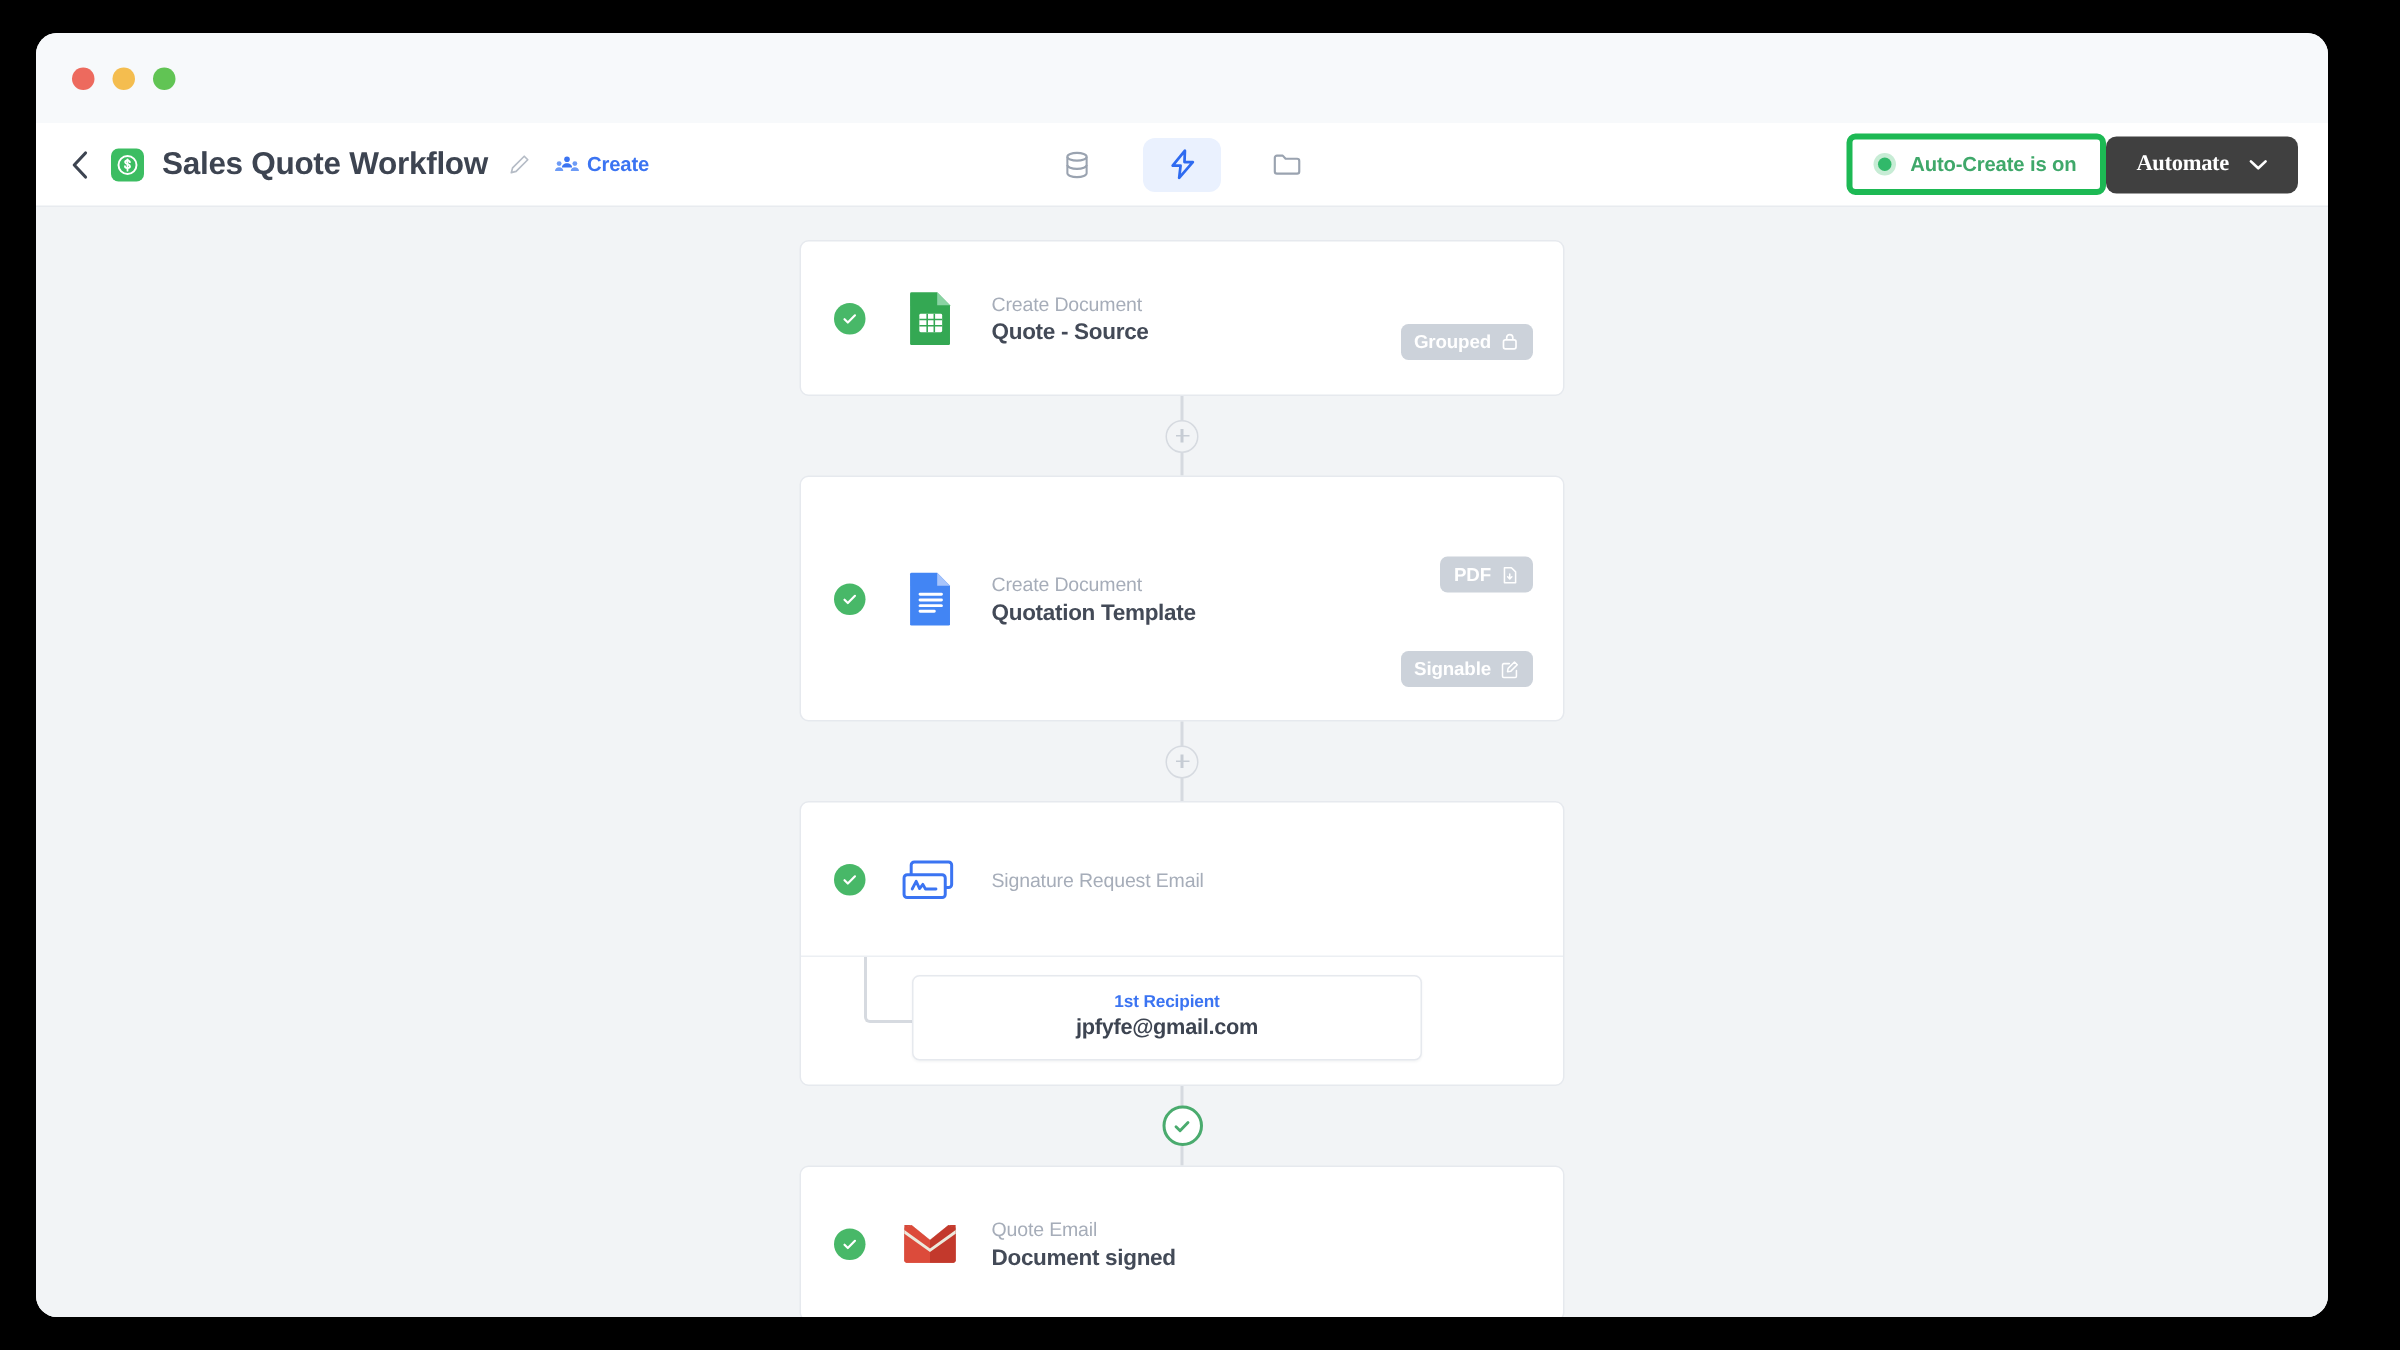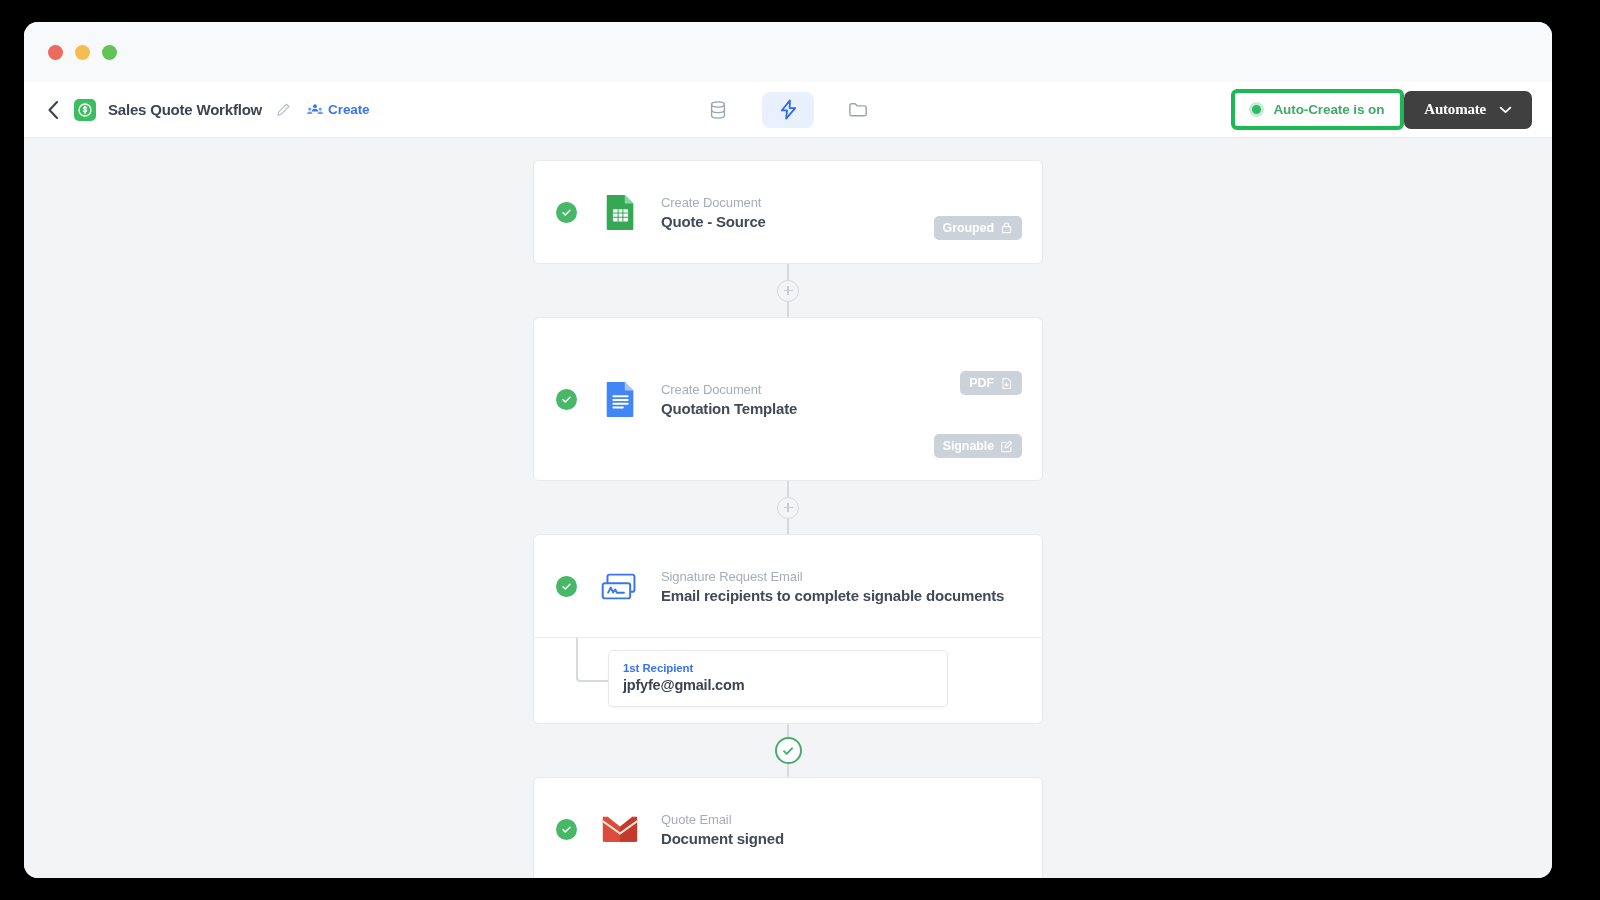--- a/index.html
+++ b/index.html
@@ -49,21 +49,21 @@
     width: 22px; height: 22px;
     display: flex; align-items: center; justify-content: center;
     color: #3d4451; cursor: pointer;
   }
   .app-logo {
     width: 22px; height: 22px; border-radius: 5px;
     background: #3cbd62;
     display: flex; align-items: center; justify-content: center;
   }
   .doc-title {
-    font-size: 15px; font-weight: bold; color: #3d4451;
+    font-size: 21px; font-weight: bold; color: #3d4451;
     letter-spacing: -0.2px;
     margin-left: 2px;
   }
   .pencil-icon { color: #b5bcc6; display: flex; align-items: center; margin-left: 4px; cursor: pointer;}
   .share-group { display: flex; align-items: center; gap: 5px; margin-left: 6px; cursor: pointer; }
   .share-label { color: #3b74f2; font-size: 13.5px; font-weight: bold; letter-spacing: -0.1px; }
 
   .header-center {
     position: absolute;
     left: 50%; transform: translateX(-50%);
@@ -172,20 +172,21 @@
     white-space: nowrap;
     cursor: pointer;
     margin-top: 31px;
   }
   
   .card-subarea {
     border-top: 1px solid #eceff3;
     padding: 18px 0 18px 0;
     position: relative;
     min-height: 86px;
+    text-align: center;
   }
   .elbow {
     position: absolute;
     left: 42px; top: 0;
     width: 32px; height: 44px;
     border-left: 2px solid #d6dae0;
     border-bottom: 2px solid #d6dae0;
     border-bottom-left-radius: 4px;
   }
   .recipient-card {
@@ -414,21 +415,20 @@
           </div>
           <div class="app-icon">
             <svg width="38" height="33" viewBox="0 0 40 34" fill="none">
               <path d="M9 4.5h24a2.2 2.2 0 012.2 2.2v13.6a2.2 2.2 0 01-2.2 2.2H9a2.2 2.2 0 01-2.2-2.2V6.7A2.2 2.2 0 019 4.5z" stroke="#3b74f2" stroke-width="2.1" stroke-linejoin="round"></path>
               <path d="M4 13.5h24.5a2.2 2.2 0 012.2 2.2v11.6a2.2 2.2 0 01-2.2 2.2H4a2.2 2.2 0 01-2.2-2.2V15.7A2.2 2.2 0 014 13.5z" fill="#ffffff" stroke="#3b74f2" stroke-width="2.1" stroke-linejoin="round"></path>
               <path d="M7.5 23.5l2.8-5.4 2.4 5.1 2.3-3 1.8 3.3h7.4" stroke="#3b74f2" stroke-width="2" stroke-linecap="round" stroke-linejoin="round"></path>
             </svg>
           </div>
           <div class="card-text">
             <div class="card-sub">Signature Request Email</div>
-            <div class="card-title">Email recipients to complete signable documents</div>
           </div>
         </div>
         <div class="card-subarea">
           <div class="elbow"></div>
           <div class="recipient-card">
             <div class="recipient-label">1st Recipient</div>
             <div class="recipient-value">jpfyfe@gmail.com</div>
           </div>
         </div>
       </div>

